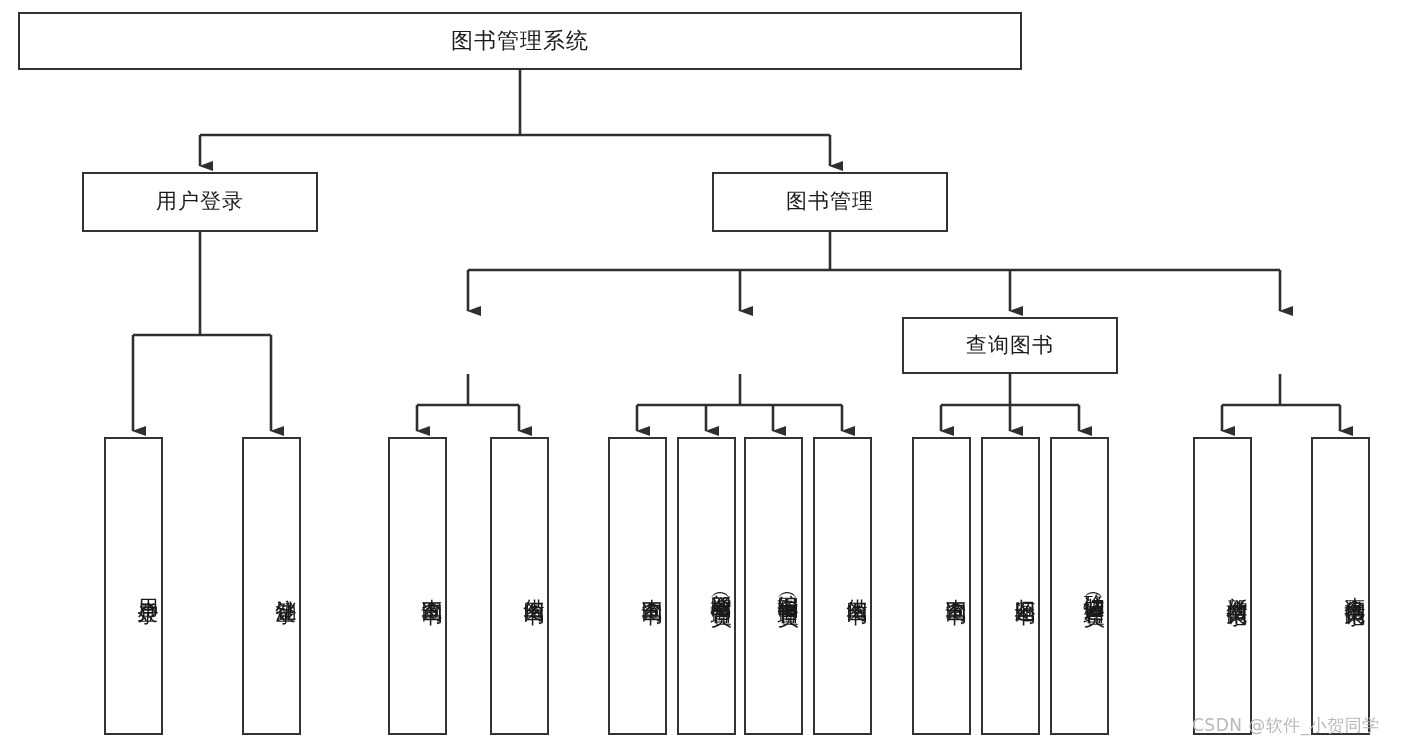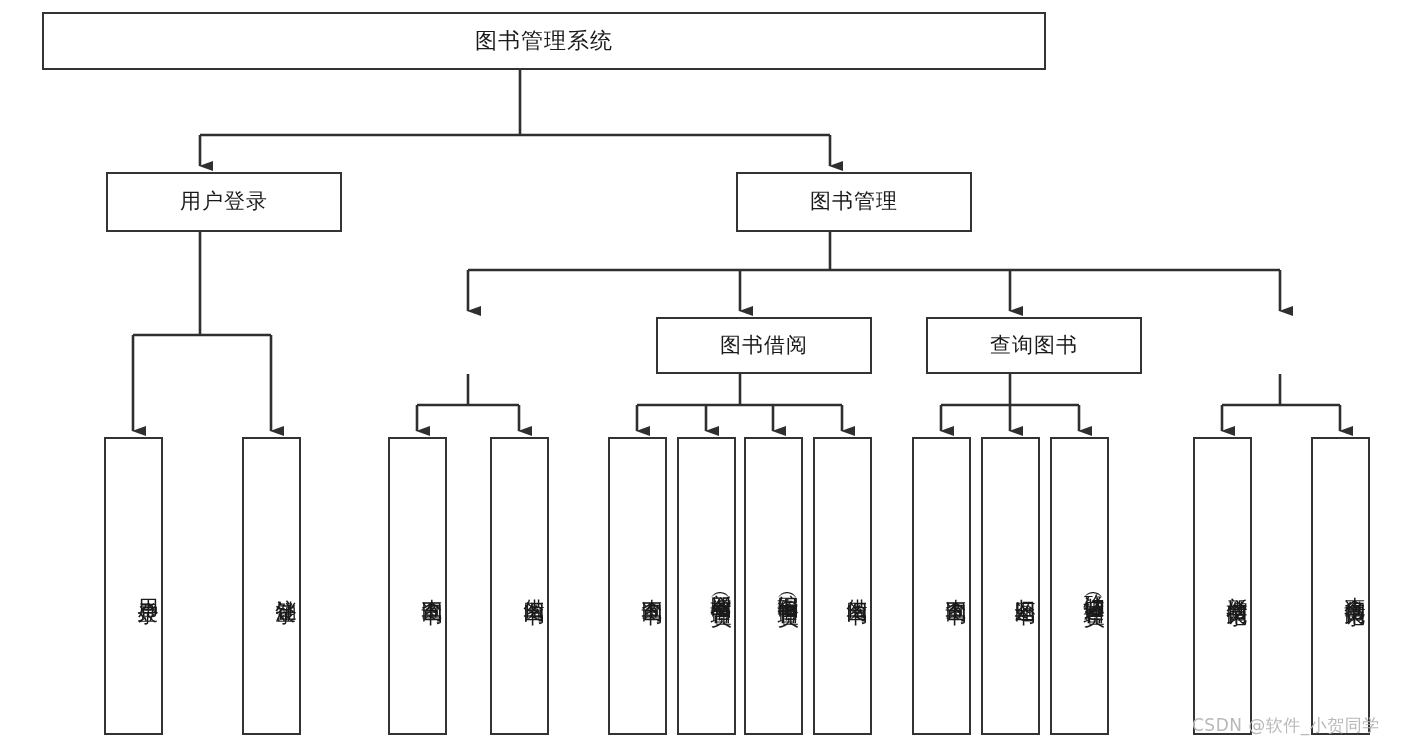--- a/index.html
+++ b/index.html
@@ -33,21 +33,20 @@
     border: 2.5px solid #333333;
     display: flex;
     align-items: center;
     justify-content: center;
     color: #1a1a1a;
   }
   .node.horiz {
     font-size: 21px;
     letter-spacing: 1px;
     line-height: 1.2;
-    margin-left: 24px;
   }
   .node.vert {
     writing-mode: vertical-rl;
     text-orientation: upright;
     font-size: 21px;
     line-height: 1.25;
     letter-spacing: 2px;
     padding-top: 6px;
     padding-bottom: 6px;
     align-items: flex-start;
@@ -130,23 +129,20 @@
 
   <div class="node horiz" style="left:82px; top:172px; width:236px; height:60px;">
     <span>用户登录</span>
   </div>
 
   <div class="node horiz" style="left:712px; top:172px; width:236px; height:60px;text-align:center;">
     <span>图书管理</span>
   </div>
 
 
-  <div class="node horiz" style="left:632px; top:317px; width:216px; height:57px;">
-    <span>图书借阅</span>
-  </div>
 
   <div class="node horiz" style="left:902px; top:317px; width:216px; height:57px;">
     <span>查询图书</span>
   </div>
 
 
   <div class="node vert" style="left:104px; top:437px; width:59px; height:298px;">
     <span class="vlabel">用户登录</span>
   </div>
 

